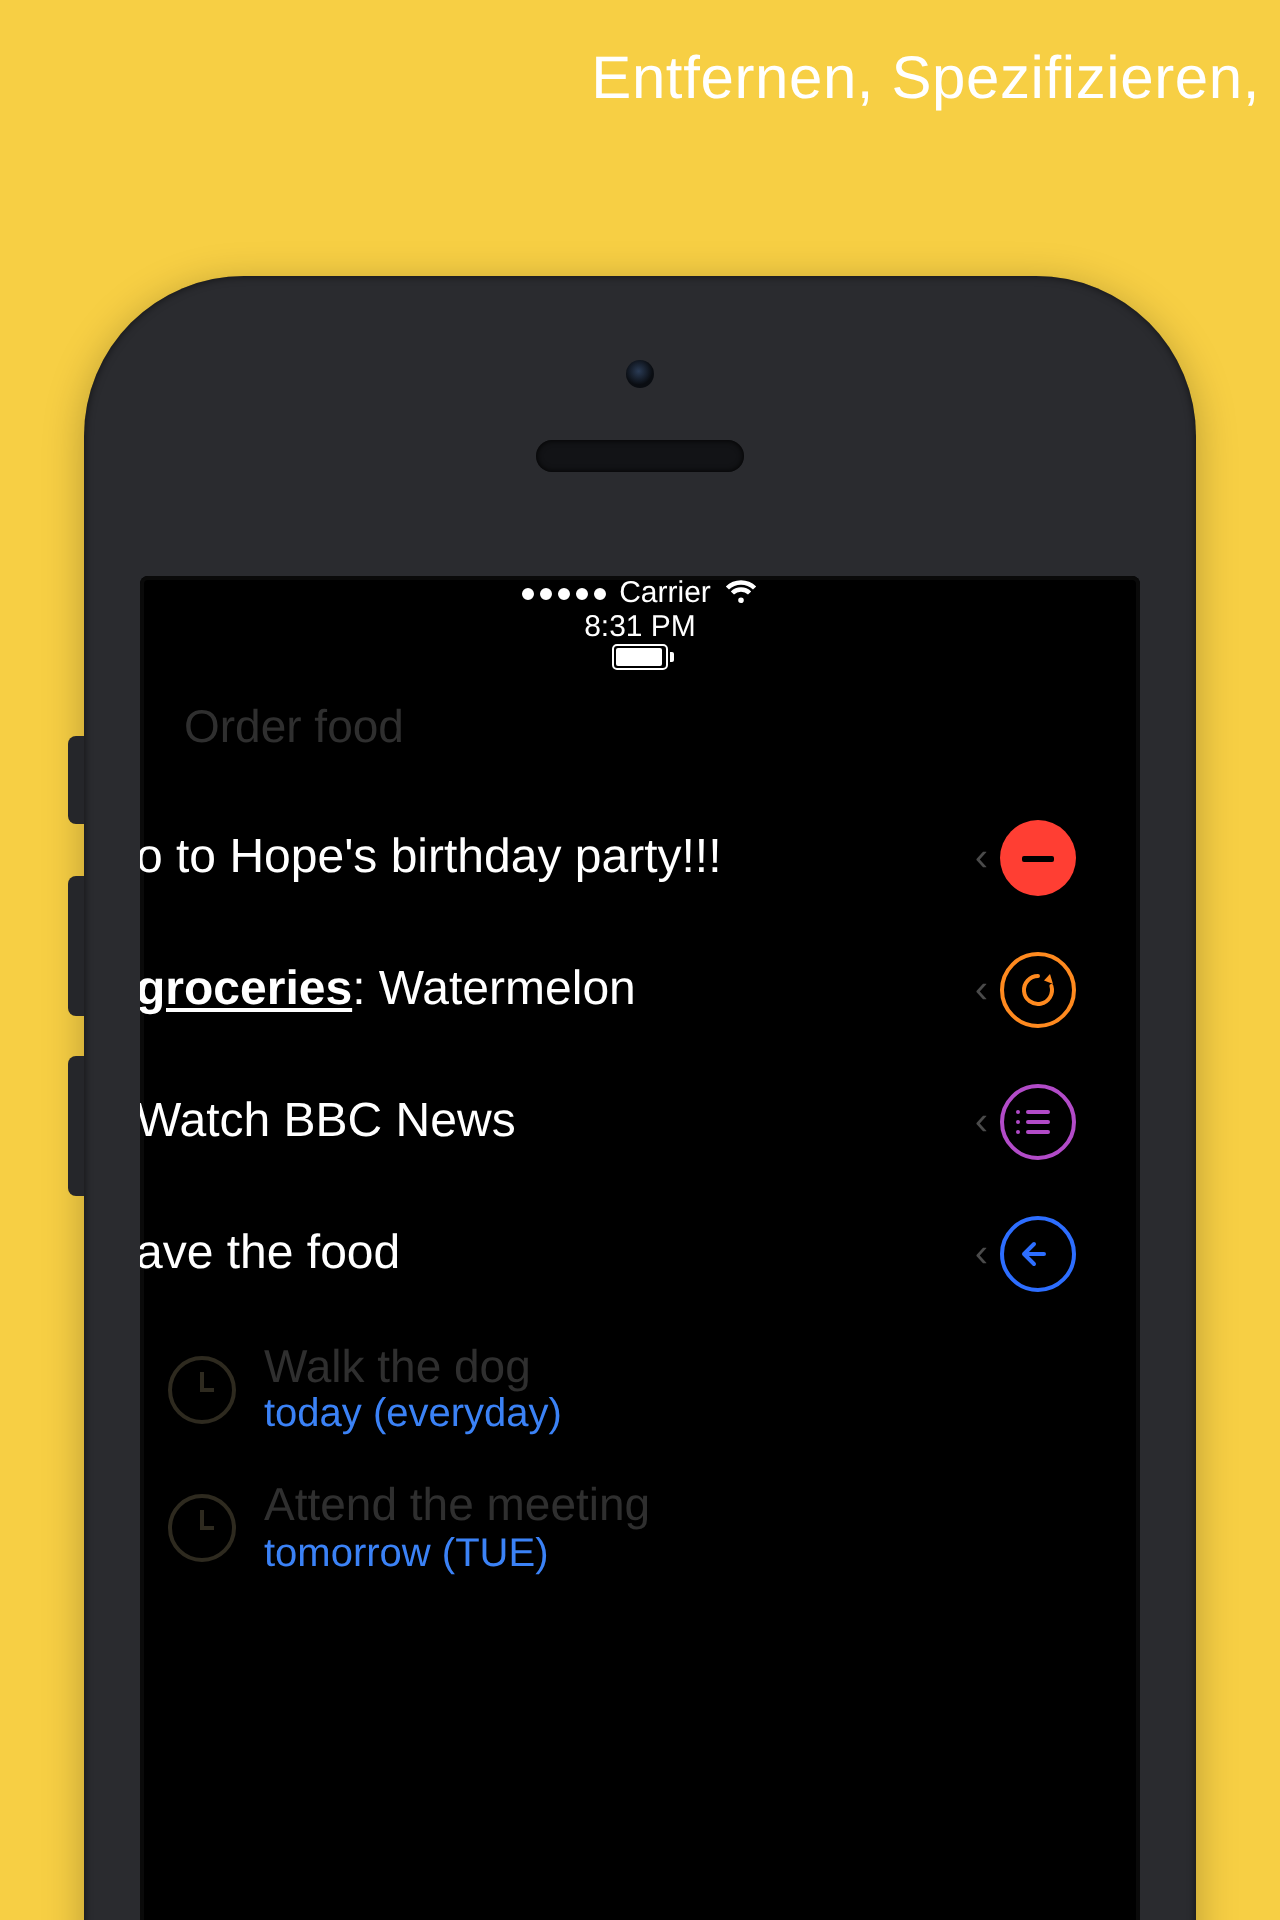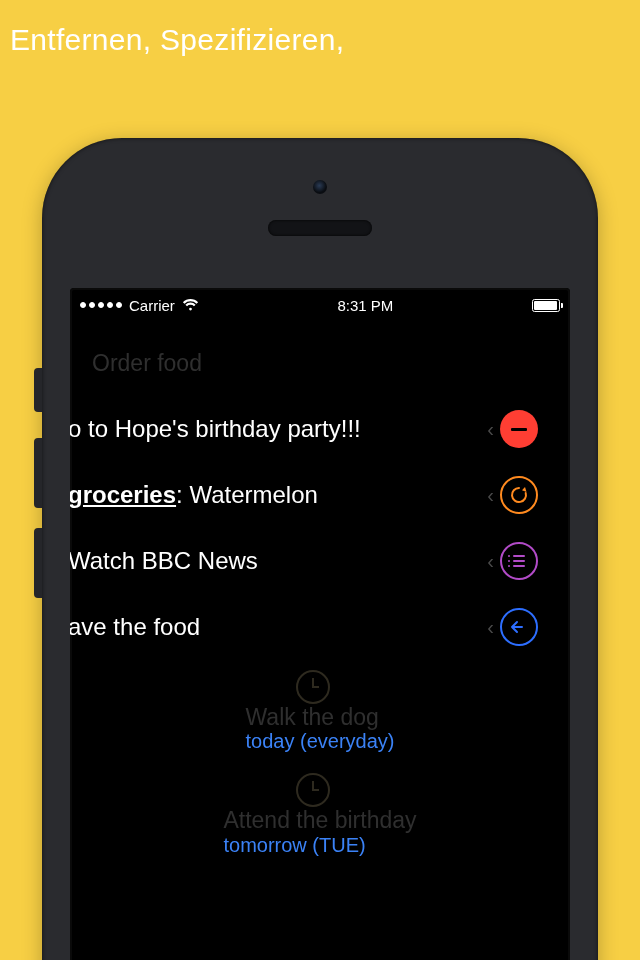--- a/index.html
+++ b/index.html
@@ -3,21 +3,21 @@
 <meta charset="utf-8">
 <style>
   * { box-sizing: border-box; margin: 0; padding: 0; }
   html, body { width: 640px; height: 960px; overflow: hidden; }
   body {
     background: #f7cf44;
     font-family: -apple-system, "Helvetica Neue", Helvetica, Arial, sans-serif;
     position: relative;
   }
   .promo-text {
-    text-align: left;
+    text-align: right;
     color: #ffffff;
     font-size: 30px;
     font-weight: 300;
     line-height: 1.35;
     padding: 20px 10px 0 10px;
     letter-spacing: 0.3px;
   }
   .phone {
     position: absolute;
     left: 50%;
@@ -82,20 +82,21 @@
   }
   
   .statusbar {
     display: flex;
     align-items: center;
     justify-content: space-between;
     height: 34px;
     padding: 0 10px;
     font-size: 15px;
     font-weight: 400;
+    flex-direction: column;
   }
   .status-left { display: flex; align-items: center; gap: 7px; }
   .dots { display: flex; gap: 3px; align-items: center; }
   .dot { width: 6px; height: 6px; border-radius: 50%; border: 1px solid #fff; }
   .dot.filled { background: #fff; }
   .wifi-icon svg { display: block; }
   .status-center { font-weight: 500; }
   .status-right { display: flex; align-items: center; gap: 4px; }
   .battery {
     width: 28px; height: 13px;
@@ -129,21 +130,20 @@
     color: #fff;
     white-space: nowrap;
     position: relative;
   }
   .task-row.dim {
     color: #2f2f2f;
     font-size: 23px;
   }
   .with-icon-left {
     padding-left: 14px;
-    flex-direction: column;
   }
   .faded-icon {
     width: 34px; height: 34px;
     border: 2px solid #2e2a1f;
     border-radius: 50%;
     margin-right: 14px;
     position: relative;
     flex-shrink: 0;
   }
   .faded-icon::before {
@@ -289,20 +289,20 @@
       <div class="task-row dim with-icon-left">
         <span class="faded-icon"></span>
         <span class="dim-block">
           <span>Walk the dog</span>
           <span class="dim-sub">today (everyday)</span>
         </span>
       </div>
       <div class="task-row dim with-icon-left">
         <span class="faded-icon"></span>
         <span class="dim-block">
-          <span>Attend the birthday</span>
+          <span>Attend the meeting</span>
           <span class="dim-sub">tomorrow (TUE)</span>
         </span>
       </div>
 
     </div>
   </div>
 </div>
 
 </body></html>

